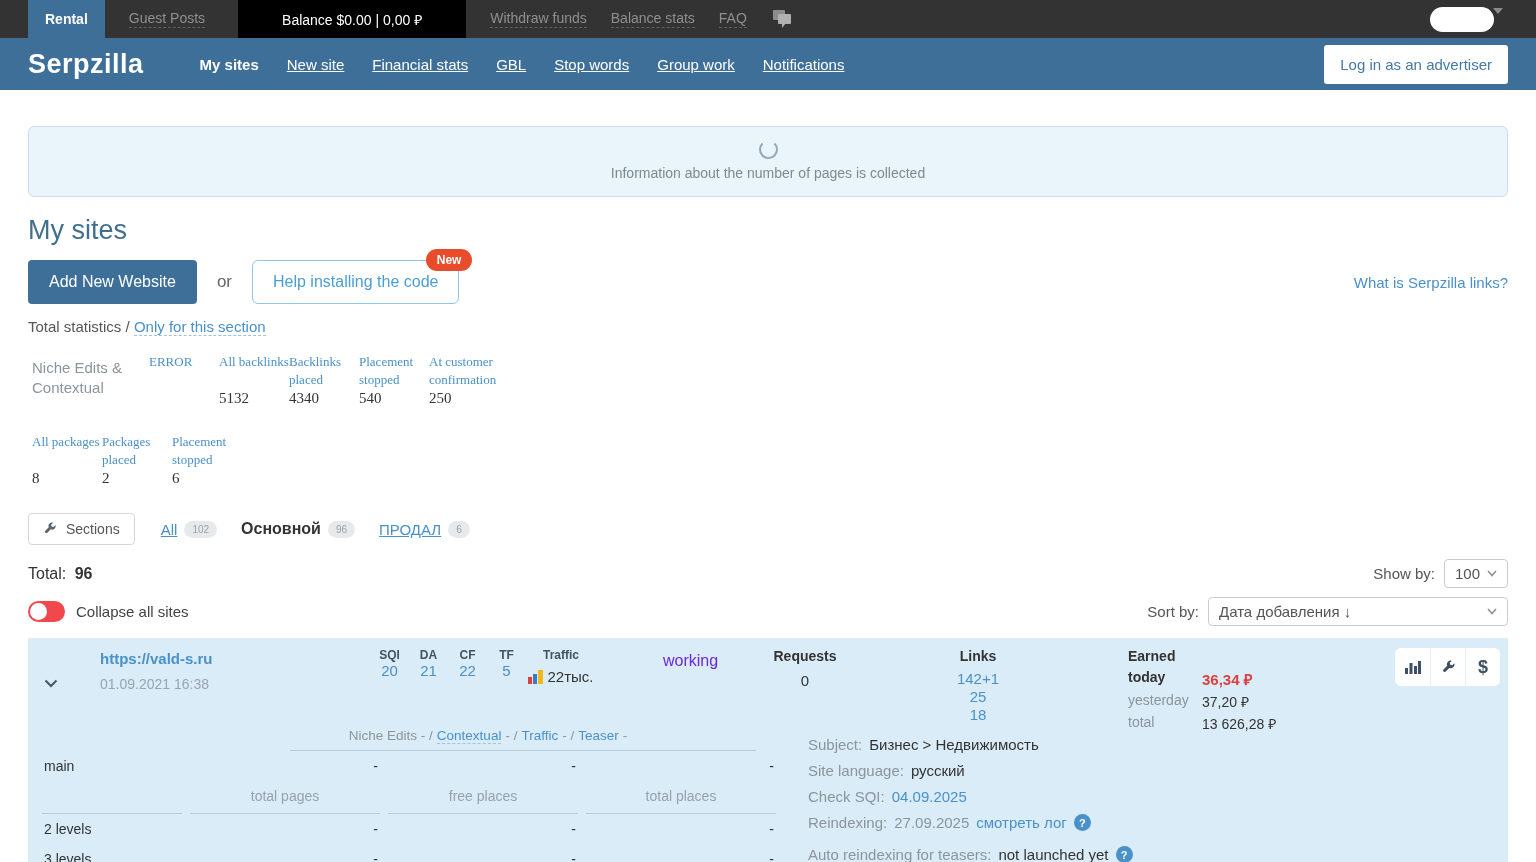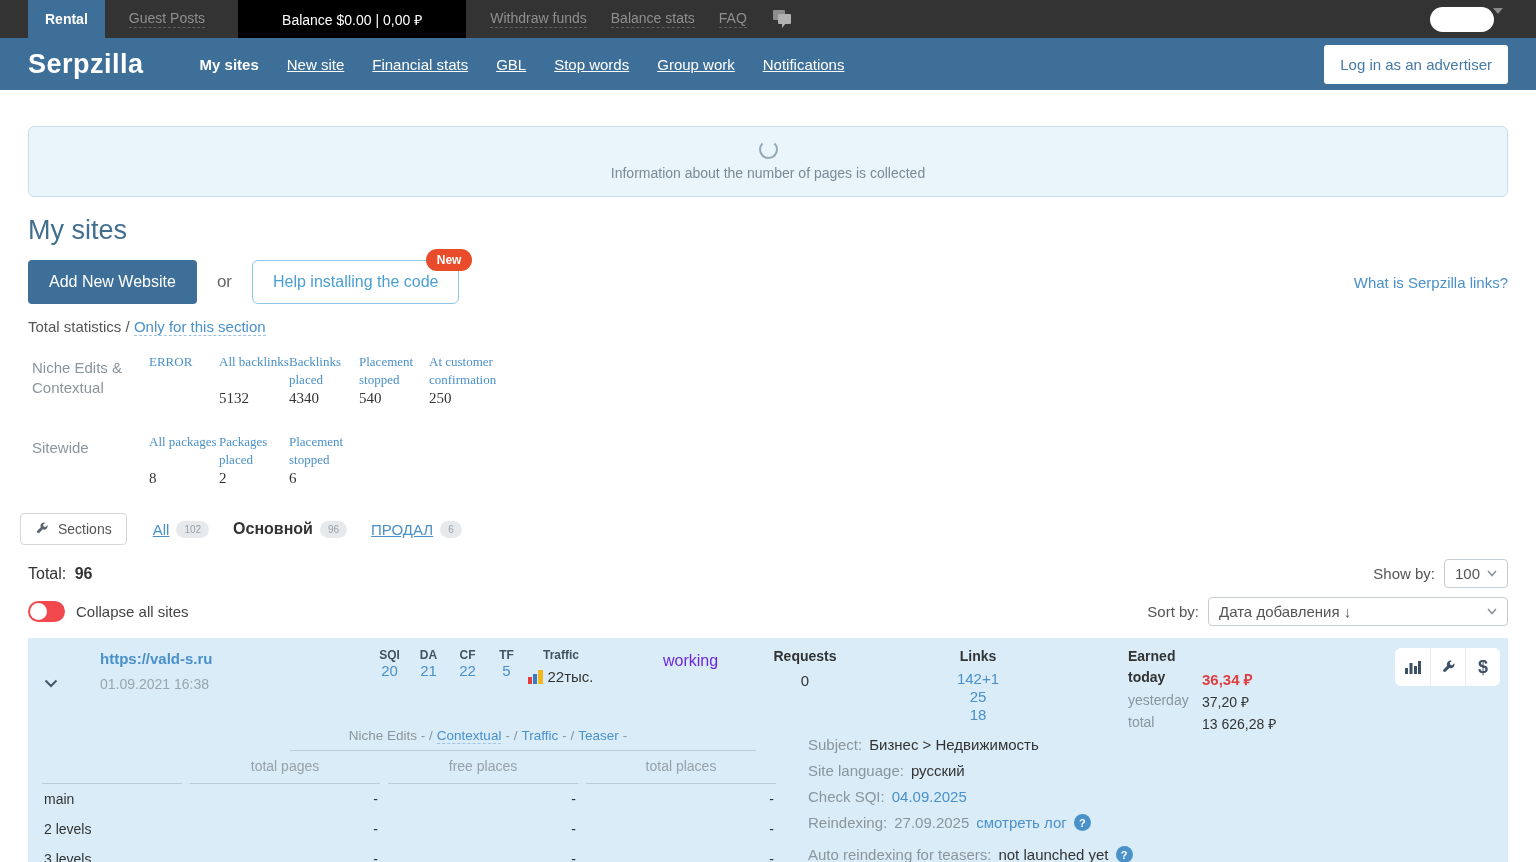--- a/index.html
+++ b/index.html
@@ -52,21 +52,21 @@
   
   .stats { margin: 18px 32px 0; }
   .stats-row { display: flex; margin-bottom: 26px; }
   .stats-label { width: 117px; color: #8b959c; font-size: 15px; line-height: 1.35; padding-top: 5px; }
   .stat-col { width: 70px; font-family: Liberation Serif, serif; }
   .stat-col.wide { width: 92px; }
   .stat-link { display: block; color: #4a90c9; font-size: 13px; line-height: 1.35; min-height: 37px; }
   .stat-value { color: #333; font-size: 15px; }
 
   
-  .sections-bar { margin: 20px 20px 0; display: flex; }
+  .sections-bar { margin: 20px 28px 0; display: flex; }
   .btn-sections { display: inline-flex; align-items: center; gap: 9px; background: #fff; border: 1px solid #d4d7da; border-radius: 4px; padding: 7px 14px; color: #555; font-size: 14px; font-family: inherit; cursor: pointer; }
   .sec-tabs { display: flex; align-items: center; margin-left: 26px; gap: 24px; }
   .sec-tab { display: inline-flex; align-items: center; gap: 7px; font-size: 15px; }
   .sec-tab .t-link { color: #4a90c9; text-decoration: underline; }
   .sec-tab .t-active { color: #333; font-weight: bold; font-size: 16px; }
   .count-badge { background: #e7eaec; color: #98a1a8; border-radius: 10px; padding: 3px 8px; font-size: 10px; }
 
   
   .ctrl-row { margin: 14px 28px 0; display: flex; align-items: center; font-size: 15px; }
   .ctrl-row.second { margin-top: 9px; }
@@ -219,21 +219,20 @@
     <div class="stat-col">
       <a class="stat-link">Placement stopped</a>
       <div class="stat-value">540</div>
     </div>
     <div class="stat-col wide">
       <a class="stat-link">At customer confirmation</a>
       <div class="stat-value">250</div>
     </div>
   </div>
   <div class="stats-row">
-    <div class="stats-label">Sitewide</div>
     <div class="stat-col">
       <a class="stat-link">All packages</a>
       <div class="stat-value">8</div>
     </div>
     <div class="stat-col">
       <a class="stat-link">Packages placed</a>
       <div class="stat-value">2</div>
     </div>
     <div class="stat-col">
       <a class="stat-link">Placement stopped</a>
@@ -388,32 +387,32 @@
 
   <div class="site-detail">
     <div class="breakdown">
       <div class="bd-filter">
         <span>Niche Edits - /</span><a class="dash">Contextual</a><span>- /</span><a>Traffic</a><span>- /</span><a>Teaser</a><span>-</span>
       </div>
       <div class="bd-rule"></div>
       <table class="bd-table">
         <tbody>
             <tr>
+          <td>main</td>
+          <td class="val">-</td>
+          <td class="val">-</td>
+          <td class="val">-</td>
+        </tr>
+        <tr>
           <th class="rowhead"></th>
           <th>total pages</th>
           <th>free places</th>
           <th>total places</th>
         </tr>
         <tr>
-          <td>main</td>
-          <td class="val">-</td>
-          <td class="val">-</td>
-          <td class="val">-</td>
-        </tr>
-        <tr>
           <td>2 levels</td>
           <td class="val">-</td>
           <td class="val">-</td>
           <td class="val">-</td>
         </tr>
         <tr>
           <td>3 levels</td>
           <td class="val">-</td>
           <td class="val">-</td>
           <td class="val">-</td>

